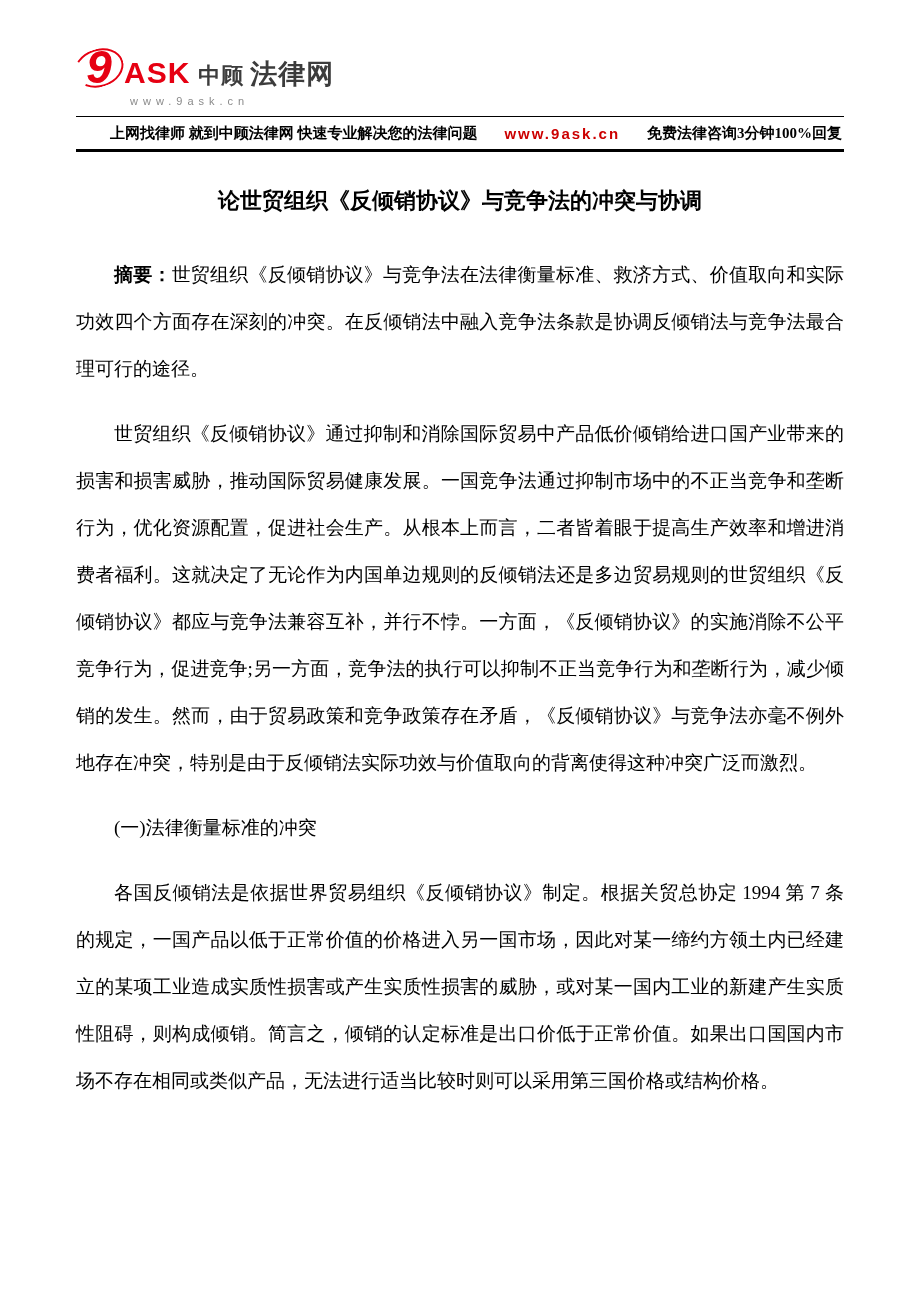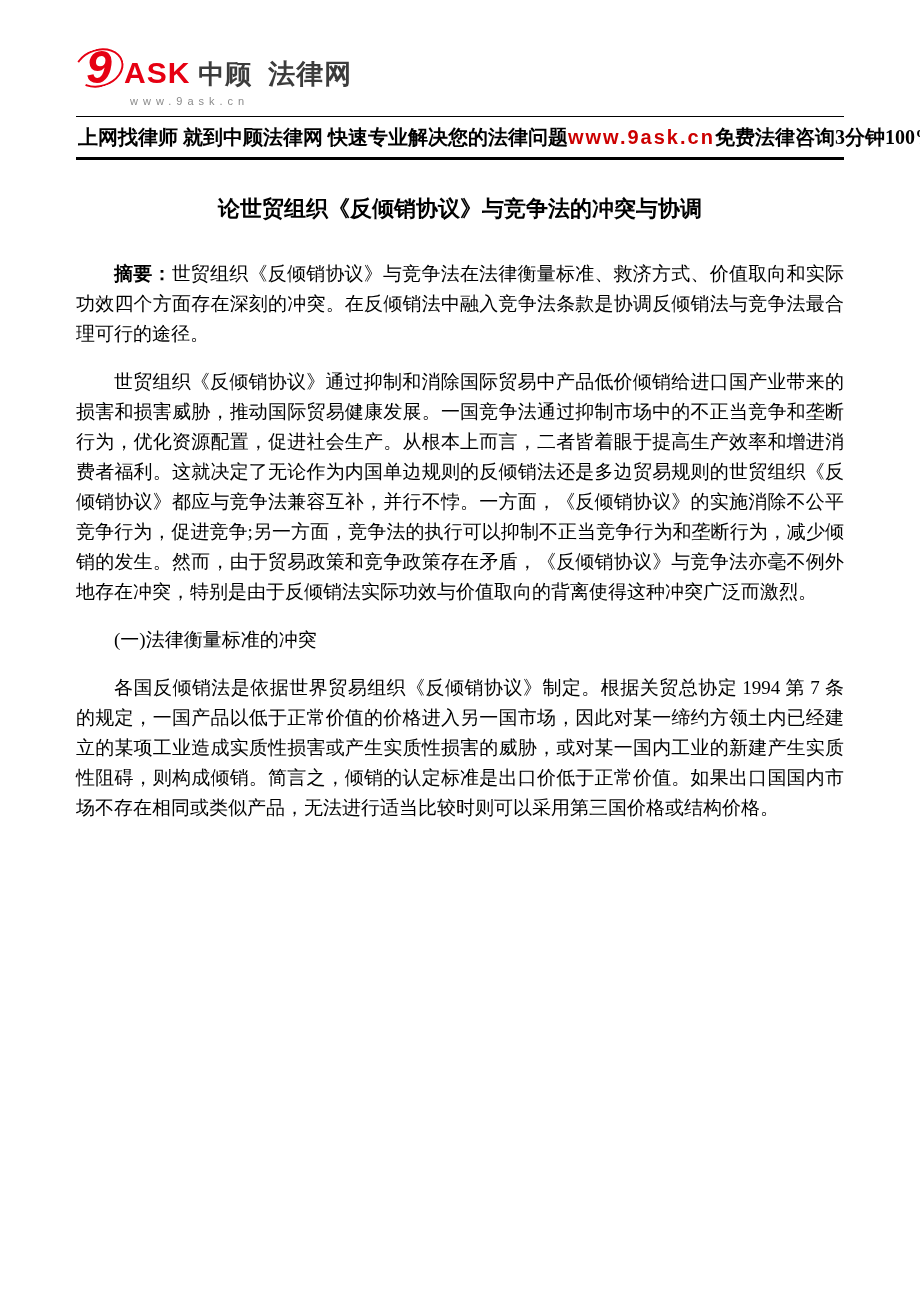--- a/index.html
+++ b/index.html
@@ -56,72 +56,73 @@
   }
   .logo-ask {
     color: #e60012;
     font-family: "Liberation Sans", sans-serif;
     font-size: 30px;
     font-weight: bold;
     letter-spacing: 1px;
   }
   .logo-cn {
     color: #3c3c3c;
-    font-size: 26px;
+    font-size: 22px;
     font-weight: bold;
     margin-left: 8px;
     letter-spacing: 1px;
   }
   .logo-law {
     color: #3c3c3c;
     font-size: 27px;
     font-weight: bold;
-    margin-left: 16px;
+    margin-left: 6px;
     letter-spacing: 1px;
   }
   .logo-site {
     font-family: "Liberation Sans", sans-serif;
     font-size: 11px;
     color: #8a8a8a;
     letter-spacing: 5px;
     margin: 3px 0 0 54px;
   }
   .rule-thin {
     border-top: 1px solid #000000;
     margin-top: 7px;
   }
   .tagline {
     display: flex;
     justify-content: space-between;
     align-items: center;
-    font-size: 20px;
+    font-size: 15px;
     font-weight: bold;
     padding: 7px 2px 6px 2px;
     white-space: nowrap;
+    margin-left: 32px;
   }
   .tagline .url {
     color: #cc0000;
     font-family: "Liberation Sans", sans-serif;
     letter-spacing: 2px;
   }
   .rule-thick {
     border-top: 3px solid #000000;
   }
 
   
   .doc-title {
     font-size: 22px;
     font-weight: bold;
     text-align: center;
     margin: 32px 0 34px 0;
     line-height: 1.5;
   }
   .para {
     font-size: 19px;
-    line-height: 30px;
+    line-height: 47px;
     text-align: justify;
     text-indent: 2em;
     margin: 0 0 18px 0;
   }
   .para .lead { font-weight: bold; }
 </style>
 </head>
 <body>
 
 <div class="page">

